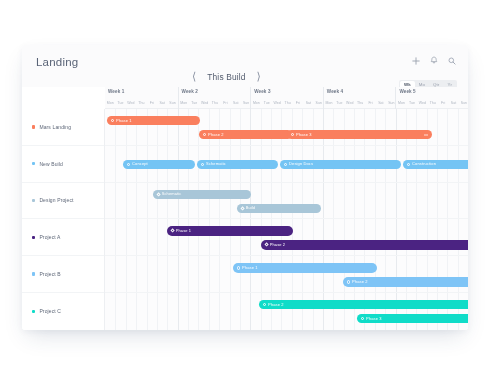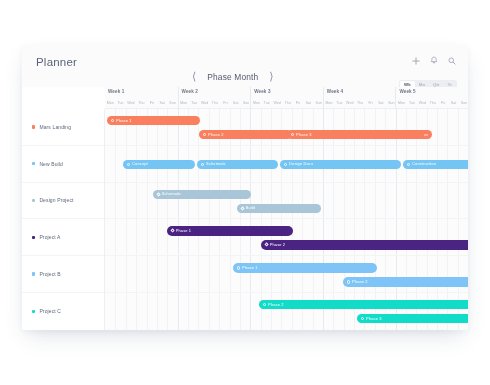--- a/index.html
+++ b/index.html
@@ -141,25 +141,25 @@
     width: 4px; height: 1px; background: rgba(255,255,255,0.75);
   }
 </style>
 </head>
 <body>
 
 <div id="stage">
   <div class="card">
 
     <div class="topbar">
-      <div class="app-title">Planner</div>
+      <div class="app-title">Landing</div>
 
       <div class="monthnav">
         <span class="chev">⟨</span>
-        <span class="month-label">Phase Month</span>
+        <span class="month-label">This Build</span>
         <span class="chev">⟩</span>
       </div>
 
       <div class="topicons">
         <span>
           <svg width="8" height="8" viewBox="0 0 8 8">
               <path d="M4 .8v6.4M.8 4h6.4" stroke="#98a0ae" stroke-width="0.9" stroke-linecap="round" fill="none"></path>
             </svg>
         </span>
         <span>

